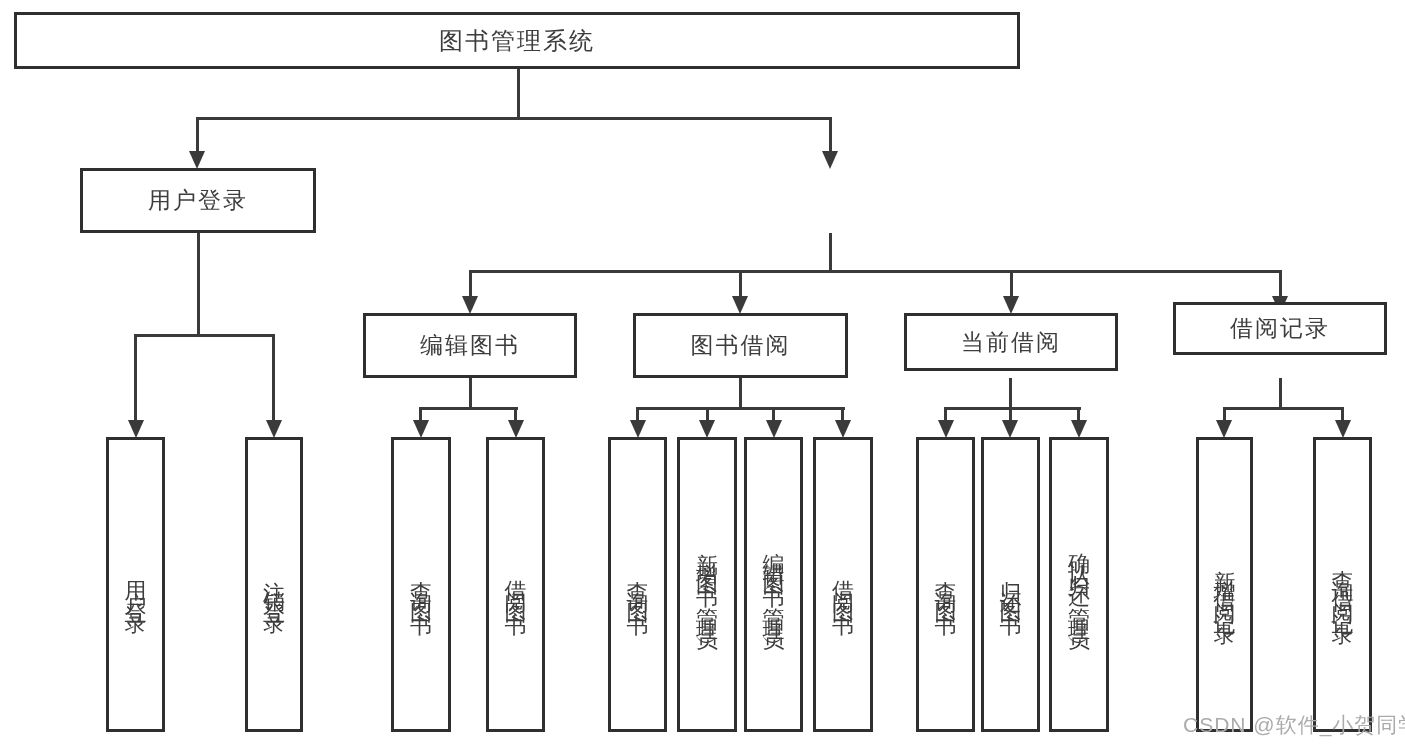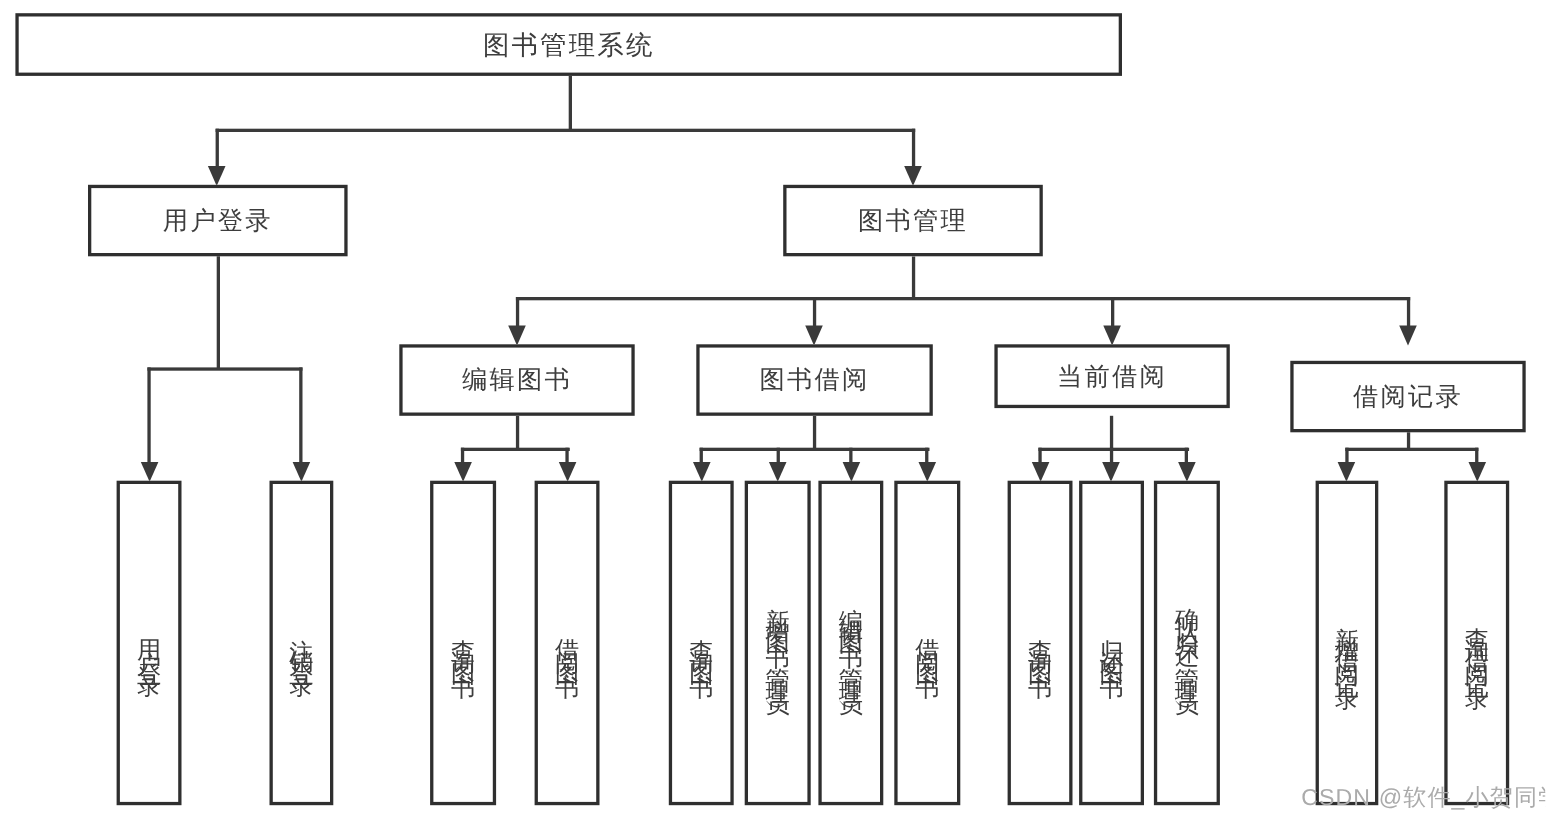--- a/index.html
+++ b/index.html
@@ -43,23 +43,20 @@
   <div class="v" style="left:517px;top:67px;height:52px"></div>
   <div class="h" style="left:196px;top:117px;width:636px"></div>
   <div class="v" style="left:196px;top:117px;height:36px"></div>
   <div class="arrow" style="left:189px;top:151px"></div>
   <div class="v" style="left:829px;top:117px;height:36px"></div>
   <div class="arrow" style="left:822px;top:151px"></div>
 
   <div class="box" style="left:80px;top:168px;width:236px;height:65px">
     <span class="hlabel">用户登录</span>
   </div>
-  <div class="box" style="left:712px;top:168px;width:236px;height:65px">
-    <span class="hlabel">图书管理</span>
-  </div>
 
   <div class="v" style="left:197px;top:231px;height:105px"></div>
   <div class="h" style="left:134px;top:334px;width:141px"></div>
   <div class="v" style="left:134px;top:334px;height:88px"></div>
   <div class="arrow" style="left:128px;top:420px"></div>
   <div class="v" style="left:272px;top:334px;height:88px"></div>
   <div class="arrow" style="left:266px;top:420px"></div>
 
   <div class="v" style="left:829px;top:233px;height:39px"></div>
   <div class="h" style="left:469px;top:270px;width:813px"></div>
@@ -74,21 +71,21 @@
 
   <div class="box" style="left:363px;top:313px;width:214px;height:65px">
     <span class="hlabel">编辑图书</span>
   </div>
   <div class="box" style="left:633px;top:313px;width:215px;height:65px">
     <span class="hlabel">图书借阅</span>
   </div>
   <div class="box" style="left:904px;top:313px;width:214px;height:58px">
     <span class="hlabel">当前借阅</span>
   </div>
-  <div class="box" style="left:1173px;top:328px;width:214px;height:65px">
+  <div class="box" style="left:1173px;top:302px;width:214px;height:53px">
     <span class="hlabel">借阅记录</span>
   </div>
 
   <div class="v" style="left:469px;top:378px;height:31px"></div>
   <div class="h" style="left:419px;top:407px;width:99px"></div>
   <div class="v" style="left:419px;top:407px;height:15px"></div>
   <div class="arrow" style="left:413px;top:420px"></div>
   <div class="v" style="left:514px;top:407px;height:15px"></div>
   <div class="arrow" style="left:508px;top:420px"></div>
 

